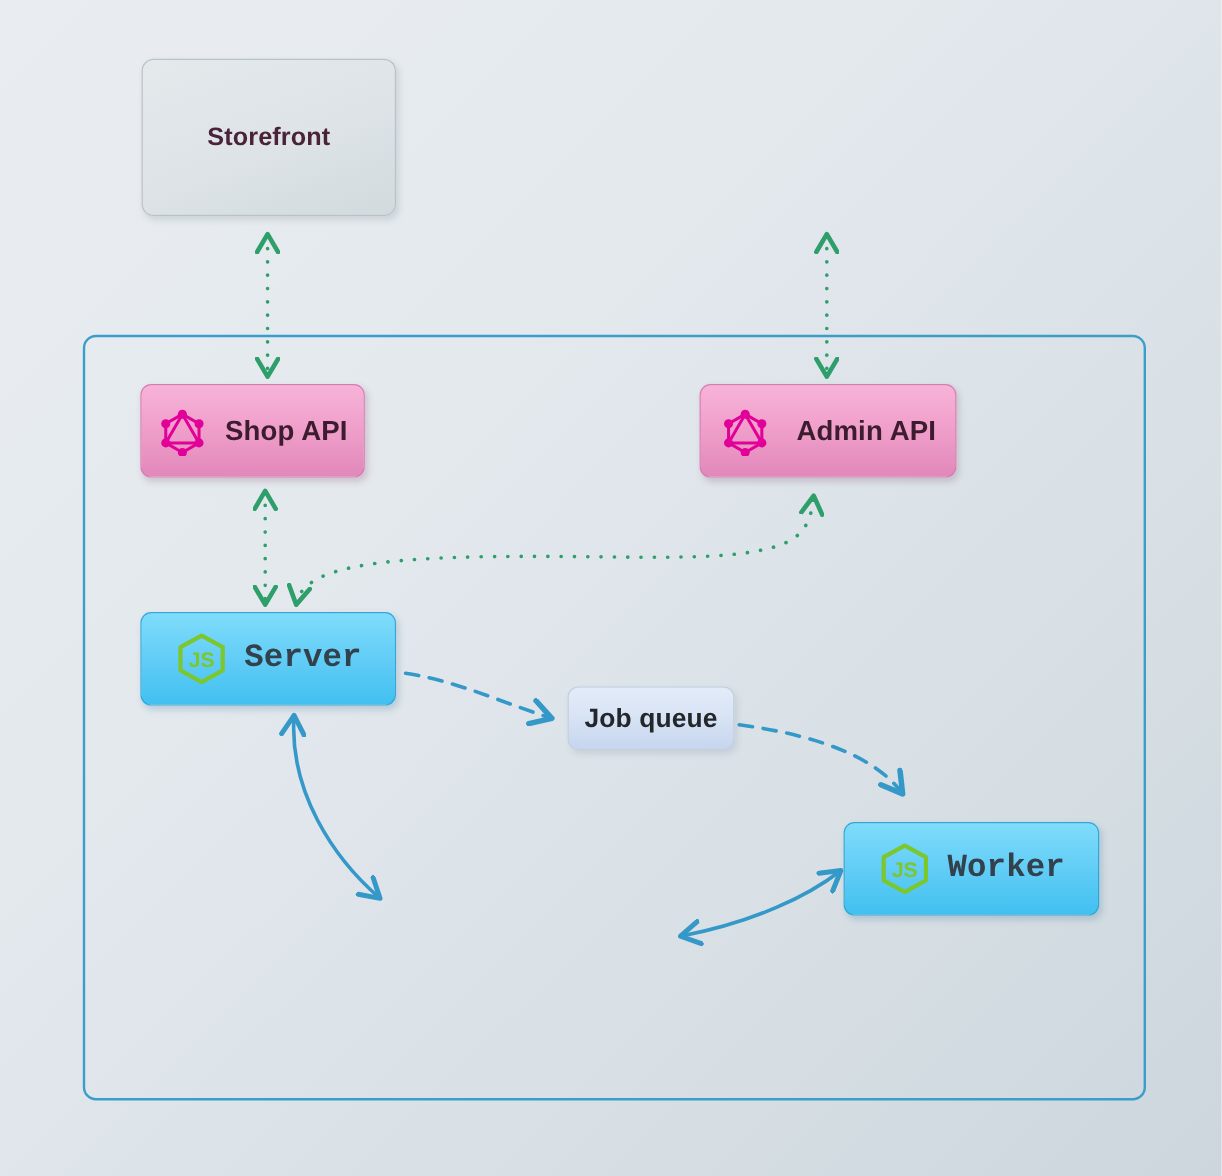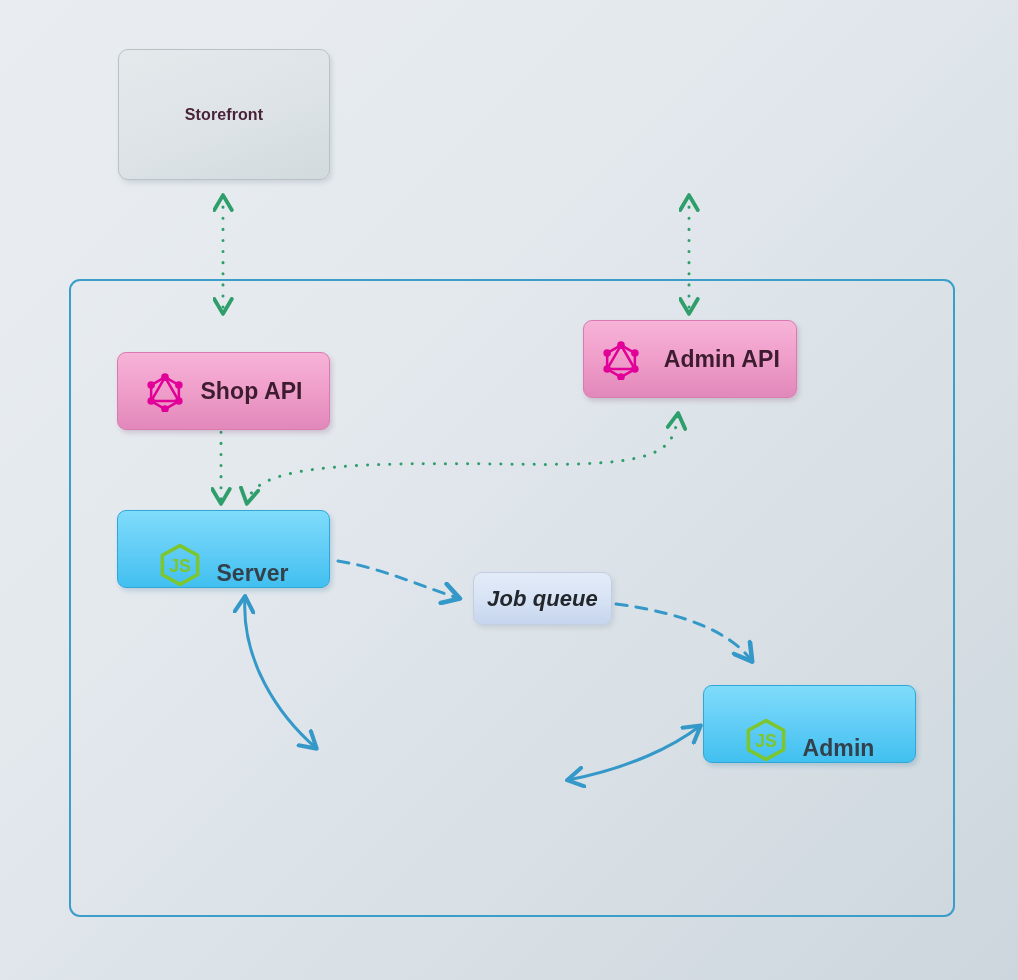--- a/index.html
+++ b/index.html
@@ -51,21 +51,21 @@
   }
 
   
   .client {
     background: linear-gradient(160deg, #e4e9ec 0%, #dde3e7 55%, #d2dade 100%);
     border: 1px solid #b9c2c7;
     border-radius: 10px;
     box-shadow: 2px 3px 5px rgba(90,105,115,.18);
   }
   .client .label {
-    font-size: 16px;
+    font-size: 21px;
     color: #4a2338;
   }
 
   
   .api {
     background: linear-gradient(180deg, #f7b3d8 0%, #f0a0cb 45%, #e288bb 100%);
     border: 1px solid #d97ab0;
     border-radius: 9px;
     box-shadow: 2px 3px 5px rgba(120,60,100,.22);
     padding: 0 16px;
@@ -77,25 +77,25 @@
   }
 
   
   .svc {
     background: linear-gradient(180deg, #7fdcfb 0%, #62cdf6 50%, #41c0f0 100%);
     border: 1px solid #2fa8d8;
     border-radius: 9px;
     box-shadow: 2px 3px 5px rgba(40,110,150,.22);
     padding: 0 16px;
     gap: 14px;
-    align-items: flex-end;
   }
   .svc .label {
-    font-size: 23px;
+    font-size: 27px;
     color: #33414d;
+    font-family: Liberation Mono, monospace;
   }
 
   
   .data {
     background: linear-gradient(180deg, #e3ebf8 0%, #d9e4f5 45%, #c6d6ee 100%);
     border: 1px solid #c2cfe2;
     border-radius: 9px;
     box-shadow: 2px 3px 5px rgba(90,105,130,.16);
     padding: 0 16px;
     gap: 16px;
@@ -151,21 +151,21 @@
     <path d="M568,780 C630,768 674,746 700,726" fill="none" stroke="#3498c8" stroke-width="3" stroke-linecap="round" marker-start="url(#vBlue)" marker-end="url(#vBlue)"></path>
   </svg>
 
   <div class="boundary" style="left:69px; top:279px; width:886px; height:638px;"></div>
 
   <div class="node client" style="left:118px; top:49px; width:212px; height:131px;">
     <span class="label">Storefront</span>
   </div>
 
 
-  <div class="node api" style="left:117px; top:320px; width:213px; height:78px;margin-top:32px;">
+  <div class="node api" style="left:117px; top:320px; width:187px; height:78px;">
     <span class="ico">
       <svg width="42" height="42" viewBox="0 0 100 100" xmlns="http://www.w3.org/2000/svg">
         <g stroke="#e10098" stroke-width="6" fill="none">
           <path d="M50 17 L83 74 L17 74 Z"></path>
           <path d="M50 17 L17 36 M50 17 L83 36 M17 36 L17 74 M83 36 L83 74 M17 74 L50 93 M83 74 L50 93"></path>
         </g>
         <g fill="#e10098">
           <circle cx="50" cy="17" r="9"></circle>
           <circle cx="83" cy="36" r="9"></circle>
           <circle cx="83" cy="74" r="9"></circle>
@@ -201,28 +201,28 @@
   <div class="node svc" style="left:117px; top:510px; width:213px; height:78px;">
     <span class="ico">
       <svg width="44" height="44" viewBox="0 0 100 100" xmlns="http://www.w3.org/2000/svg">
         <path d="M50 6 L90 28 L90 72 L50 94 L10 72 L10 28 Z" fill="none" stroke="#7cc62e" stroke-width="8" stroke-linejoin="round"></path>
         <text x="50" y="66" text-anchor="middle" font-family="'Liberation Sans', sans-serif" font-size="40" font-weight="bold" fill="#7cc62e">JS</text>
       </svg>
     </span>
     <span class="label">Server</span>
   </div>
 
-  <div class="node data small" style="left:473px; top:572px; width:139px; height:53px;font-style:italic;">
+  <div class="node data small" style="left:473px; top:572px; width:139px; height:53px;">
     <span class="label">Job queue</span>
   </div>
 
   <div class="node svc" style="left:703px; top:685px; width:213px; height:78px;">
     <span class="ico">
       <svg width="44" height="44" viewBox="0 0 100 100" xmlns="http://www.w3.org/2000/svg">
         <path d="M50 6 L90 28 L90 72 L50 94 L10 72 L10 28 Z" fill="none" stroke="#7cc62e" stroke-width="8" stroke-linejoin="round"></path>
         <text x="50" y="66" text-anchor="middle" font-family="'Liberation Sans', sans-serif" font-size="40" font-weight="bold" fill="#7cc62e">JS</text>
       </svg>
     </span>
-    <span class="label">Admin</span>
+    <span class="label">Worker</span>
   </div>
 
 
 </div>
 
 </body></html>

